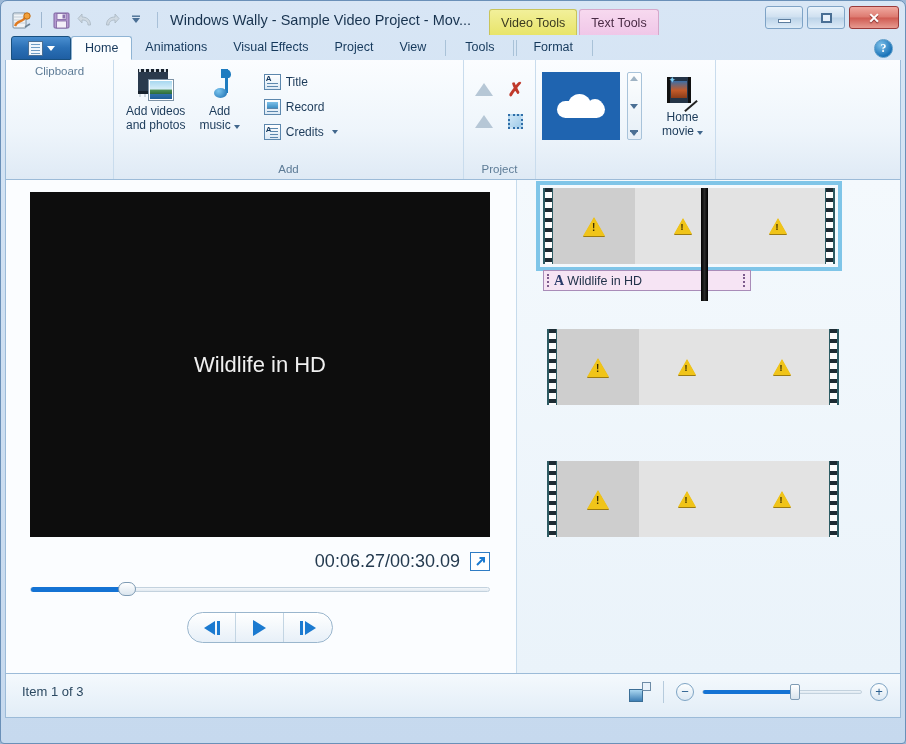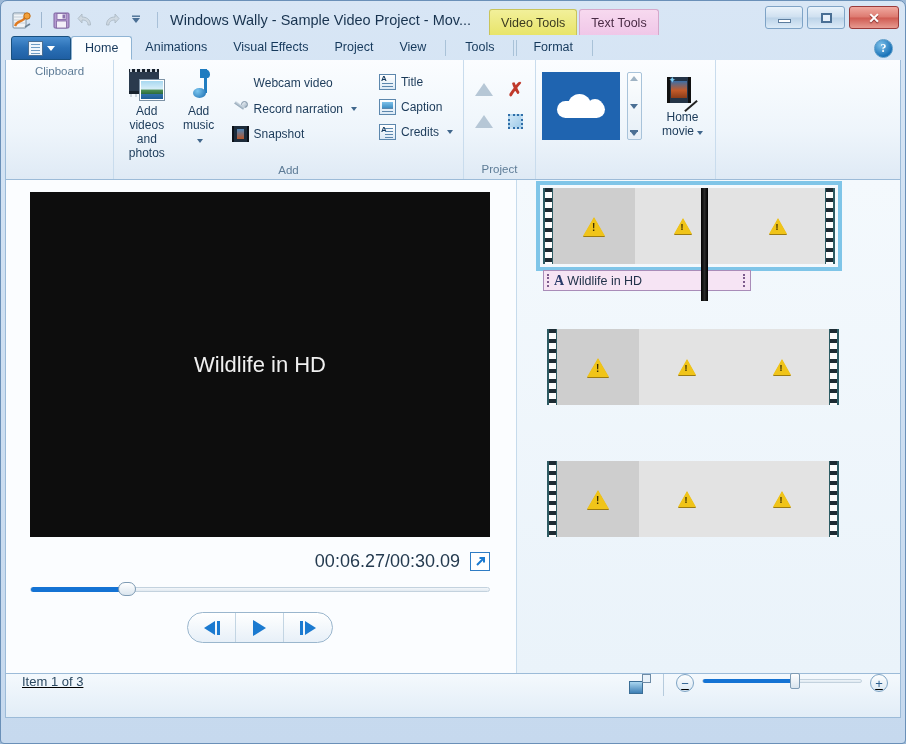--- a/index.html
+++ b/index.html
@@ -404,23 +404,22 @@
     background: linear-gradient(90deg,#000,#2a2a2a 50%,#000);
     z-index: 20;
   }
 
   
   .statusbar {
     height: 44px;
     background: linear-gradient(180deg,#f4f9fd,#e2edf7);
     border: 1px solid #9cbbd8;
     border-top: none;
-    display:flex; align-items:flex-start;
+    display:flex; align-items:center;
     padding: 0 12px 8px 16px;
-    text-decoration: underline;
   }
   .status-text { font-size: 13px; color:#2c4961; flex:1; }
   .sb-ico {
     width: 22px; height: 20px; position:relative; margin-right: 12px;
   }
   .sb-ico .b1{position:absolute;left:0;bottom:0;width:14px;height:13px;background:linear-gradient(180deg,#a9d6f0,#3e7fb5);border:1px solid #3b6e96;}
   .sb-ico .b2{position:absolute;right:0;top:0;width:9px;height:9px;background:#e9f2fa;border:1px solid #6d8ba6;}
   .sb-div{width:1px;height:22px;background:#b6cbdd;margin-right:12px;}
   .zoom-btn {
     width: 18px;height:18px;border-radius:50%;
@@ -538,47 +537,29 @@
             <span class="stem"></span>
               <span class="flag"></span>
               <span class="ball"></span>
           </div>
           <div class="lbl">
             <span>Add</span><br>
             <span>music</span><span class="dd" style="display:inline-block"></span>
           </div>
         </div>
 
-        <div style="display:flex;flex-direction:column;gap:5px;padding-top:6px;margin-left:4px">
-          <div class="smlbtn">
-            <span class="ico-webcam"><span class="lens"></span><span class="stand"></span></span>
-            <span class="lbl">Webcam video</span>
-          </div>
-          <div class="smlbtn">
-            <span class="ico-mic">
-                <span class="cap"></span>
-                <span class="rod"></span>
-              </span>
-            <span class="lbl">Record narration</span>
-            <span class="dd"></span>
-          </div>
-          <div class="smlbtn">
-            <span class="ico-snap"></span>
-            <span class="lbl">Snapshot</span>
-          </div>
-        </div>
 
         <div style="display:flex;flex-direction:column;gap:5px;padding-top:6px;margin-left:12px">
           <div class="smlbtn">
             <span class="mini ico-title"></span>
             <span class="lbl">Title</span>
           </div>
           <div class="smlbtn">
             <span class="mini ico-caption"></span>
-            <span class="lbl">Caption</span>
+            <span class="lbl">Record</span>
           </div>
           <div class="smlbtn">
             <span class="mini ico-credits"></span>
             <span class="lbl">Credits</span>
             <span class="dd"></span>
           </div>
         </div>
       </div>
       <div class="group-label">Add</div>
     </div>

